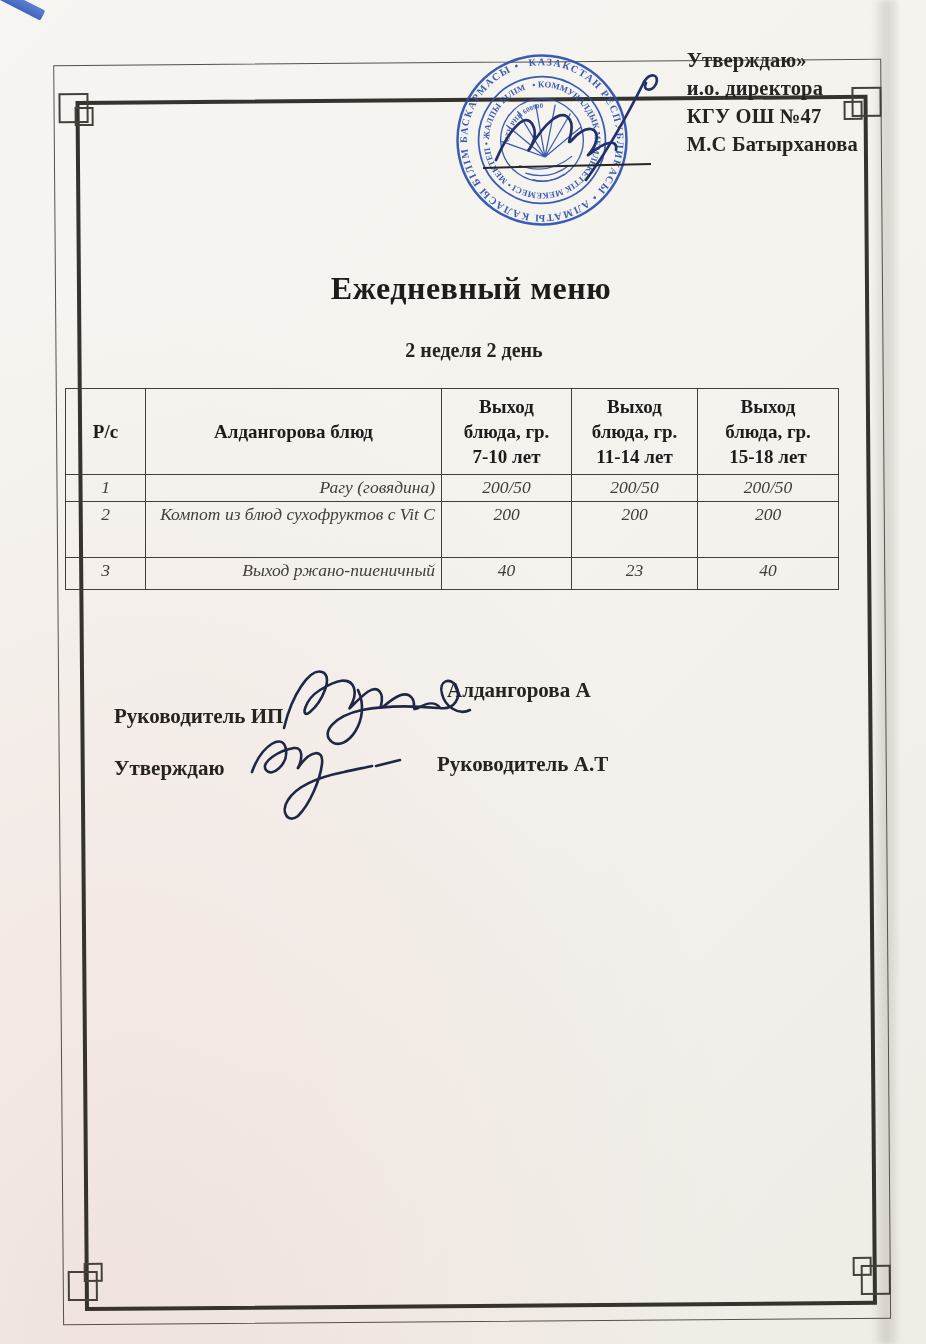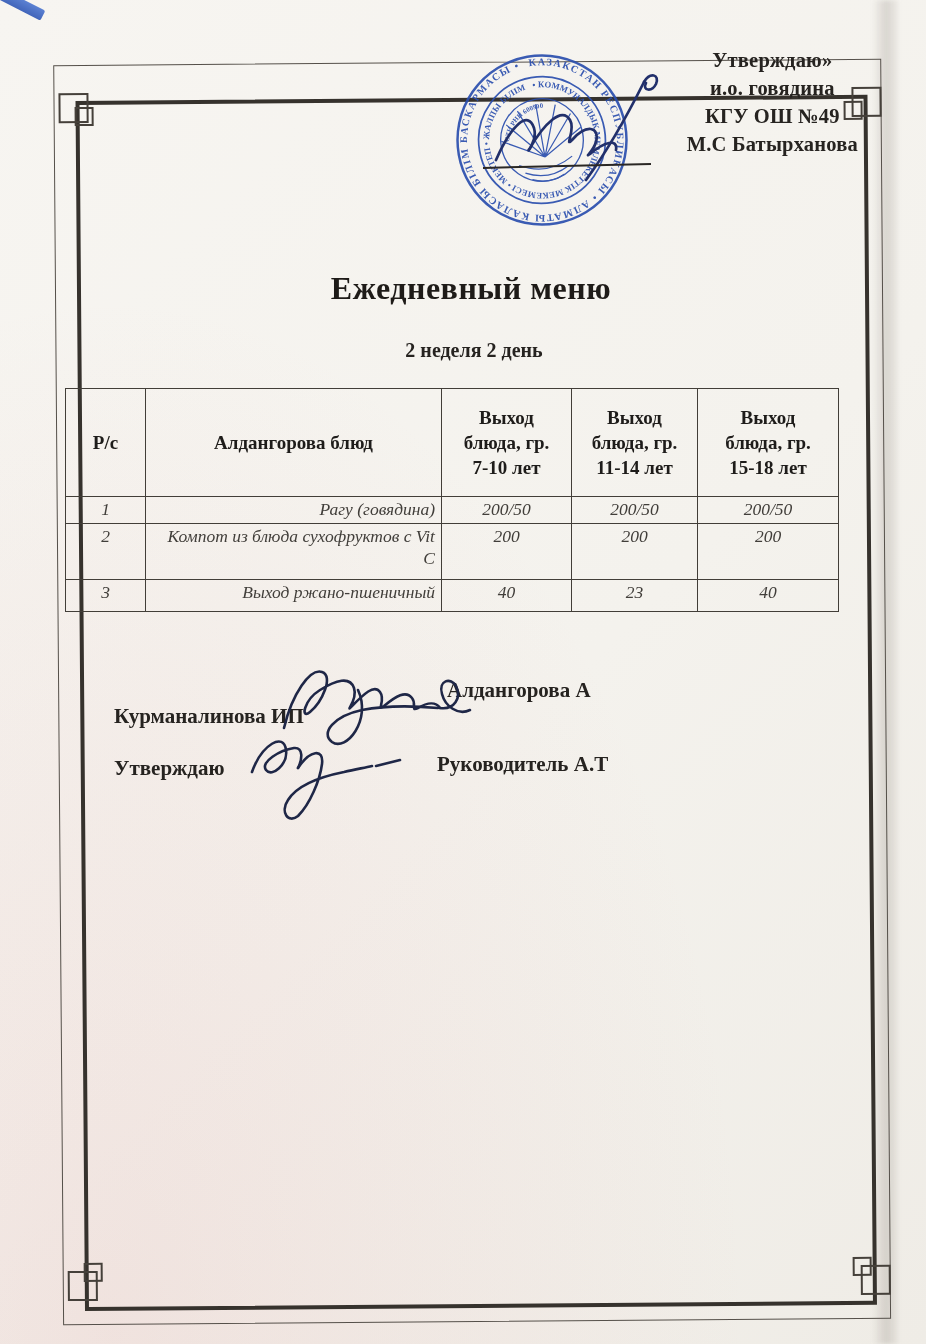--- a/index.html
+++ b/index.html
@@ -25,42 +25,42 @@
     border:4.5px solid #36322d;}
   .corner{position:absolute;width:50px;height:50px;}
   .corner .sq-a{position:absolute;width:26px;height:26px;border:2px solid #45403a;}
   .corner .sq-b{position:absolute;width:15px;height:15px;border:2px solid #45403a;}
   .corner.tl{left:57px;top:76px}.corner.tl .sq-a{left:6px;top:14px}.corner.tl .sq-b{left:22px;top:28px}
   .corner.tr{left:838px;top:76px}.corner.tr .sq-a{left:18px;top:14px}.corner.tr .sq-b{left:10px;top:28px}
   .corner.bl{left:57px;top:1258px}.corner.bl .sq-a{left:6px;top:10px}.corner.bl .sq-b{left:22px;top:2px}
   .corner.br{left:838px;top:1258px}.corner.br .sq-a{left:18px;top:10px}.corner.br .sq-b{left:10px;top:2px}
 
   
-  .approval{position:absolute;top:46px;right:68px;text-align:center;
+  .approval{position:absolute;top:46px;right:68px;text-align:left;
     font-weight:bold;font-size:20.5px;line-height:28px;color:#262320;letter-spacing:.2px;}
 
   
   .stamp{position:absolute;left:446px;top:44px;width:192px;height:192px;
     transform:rotate(-10deg);opacity:.92;}
   .stamp-sign{position:absolute;left:468px;top:58px;width:212px;height:142px;}
   .sign-line{position:absolute;left:483px;top:165px;width:168px;border-top:2px solid #2a2724;
     transform:rotate(-1.3deg);}
 
   
   .title{position:absolute;left:0;right:-16px;top:270px;margin:0;text-align:center;
     font-size:32px;font-weight:bold;color:#1e1b18;letter-spacing:.5px;}
   .subtitle{position:absolute;left:0;right:-22px;top:339px;text-align:center;
     font-size:20px;font-weight:bold;color:#262320;}
 
   
   table.menu{position:absolute;left:65px;top:388px;width:773px;border-collapse:collapse;
     table-layout:fixed;}
   table.menu th,table.menu td{border:1.6px solid #423e38;}
   table.menu th{font-size:19px;font-weight:bold;color:#1e1c1a;text-align:center;
-    vertical-align:middle;padding:16px 4px;line-height:1.32;white-space:pre-line;}
+    vertical-align:middle;padding:5px 4px;line-height:1.32;white-space:pre-line;}
   table.menu thead tr{height:82px;}
   table.menu td{font-style:italic;font-size:17.5px;color:#413e3a;vertical-align:top;
     padding:2px 6px;line-height:1.25;}
   td.c-num,td.c-val{text-align:center;}
   td.c-dish{text-align:right;padding-left:9px;}
   tr.r1{height:27px;} tr.r2{height:56px;} tr.r3{height:32px;}
 
   
   .role,.sname{position:absolute;font-weight:bold;font-size:21px;color:#262320;}
   .role1{left:114px;top:704px;} .name1{left:447px;top:678px;}
@@ -95,22 +95,22 @@
         <span class="sq-b"></span>
       </div>
     <div class="corner br">
         <span class="sq-a"></span>
         <span class="sq-b"></span>
       </div>
   </div>
 
   <div class="approval">
     <div>Утверждаю»</div>
-    <div>и.о. говядина</div>
-    <div>КГУ ОШ №49</div>
+    <div>и.о. директора</div>
+    <div>КГУ ОШ №47</div>
     <div>М.С Батырханова</div>
   </div>
 
   <svg class="stamp" viewBox="0 0 200 200">
     <defs>
       <path id="arcOuter" d="M 100,22 a 78,78 0 1,1 -0.1,0"></path>
       <path id="arcInner" d="M 100,45 a 55,55 0 1,1 -0.1,0"></path>
       <path id="arcNum" d="M 66,96 a 38,38 0 0,1 70,-10"></path>
     </defs>
     <circle class="stamp-stroke" cx="100" cy="100" r="88" stroke-width="2.6"></circle>
@@ -169,36 +169,36 @@
     <tbody>
       <tr class="r1">
         <td class="c-num">1</td>
         <td class="c-dish">Рагу (говядина)</td>
         <td class="c-val">200/50</td>
         <td class="c-val">200/50</td>
         <td class="c-val">200/50</td>
       </tr>
       <tr class="r2">
         <td class="c-num">2</td>
-        <td class="c-dish">Компот из блюда сухофруктов с Vit C</td>
+        <td class="c-dish">Компот из блюд сухофруктов с Vit C</td>
         <td class="c-val">200</td>
         <td class="c-val">200</td>
         <td class="c-val">200</td>
       </tr>
       <tr class="r3">
         <td class="c-num">3</td>
         <td class="c-dish">Выход ржано-пшеничный</td>
         <td class="c-val">40</td>
         <td class="c-val">23</td>
         <td class="c-val">40</td>
       </tr>
     </tbody>
   </table>
 
-  <div class="role role1">Курманалинова ИП</div>
+  <div class="role role1">Руководитель ИП</div>
   <div class="sname name1">Алдангорова А</div>
   <svg class="sig1" viewBox="0 0 214 108">
     <path class="ink" d="M 14,78 C 22,44 40,18 52,22 C 64,26 52,52 40,62 C 30,70 34,50 50,40 C 66,30 80,26 84,38 C 88,50 74,64 82,56 C 94,44 104,34 110,42 C 116,50 106,62 114,56 C 126,46 136,40 142,48 C 147,54 140,62 148,58 C 158,52 166,52 170,58"></path>
     <path class="ink" d="M 88,40 C 102,70 76,102 62,92 C 50,83 64,66 92,60 C 118,55 146,56 168,58"></path>
     <path class="ink" d="M 170,58 C 184,60 192,48 186,36 C 181,27 168,30 172,44 C 175,56 188,66 200,60"></path>
   </svg>
 
   <div class="role role2">Утверждаю</div>
   <div class="sname name2">Руководитель А.Т</div>
   <svg class="sig2" viewBox="0 0 192 112">

